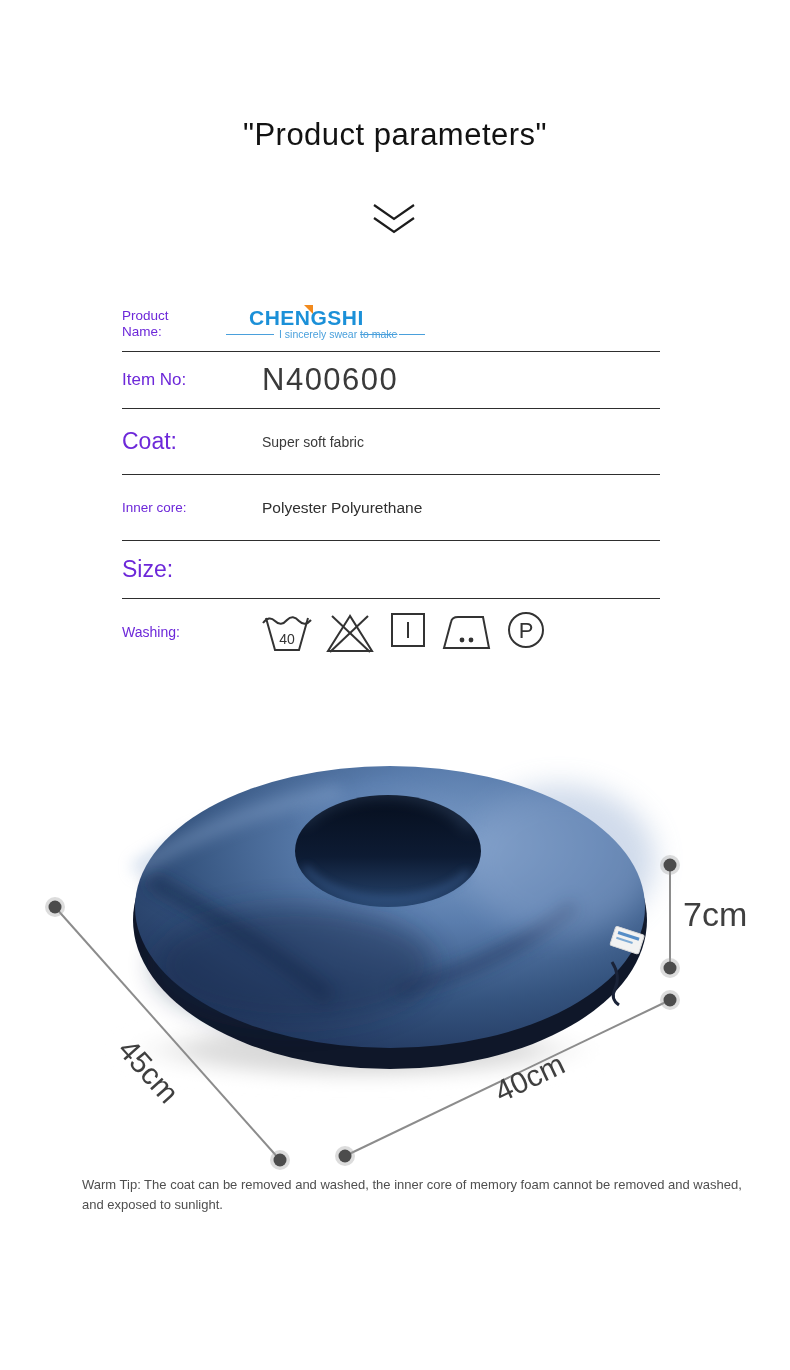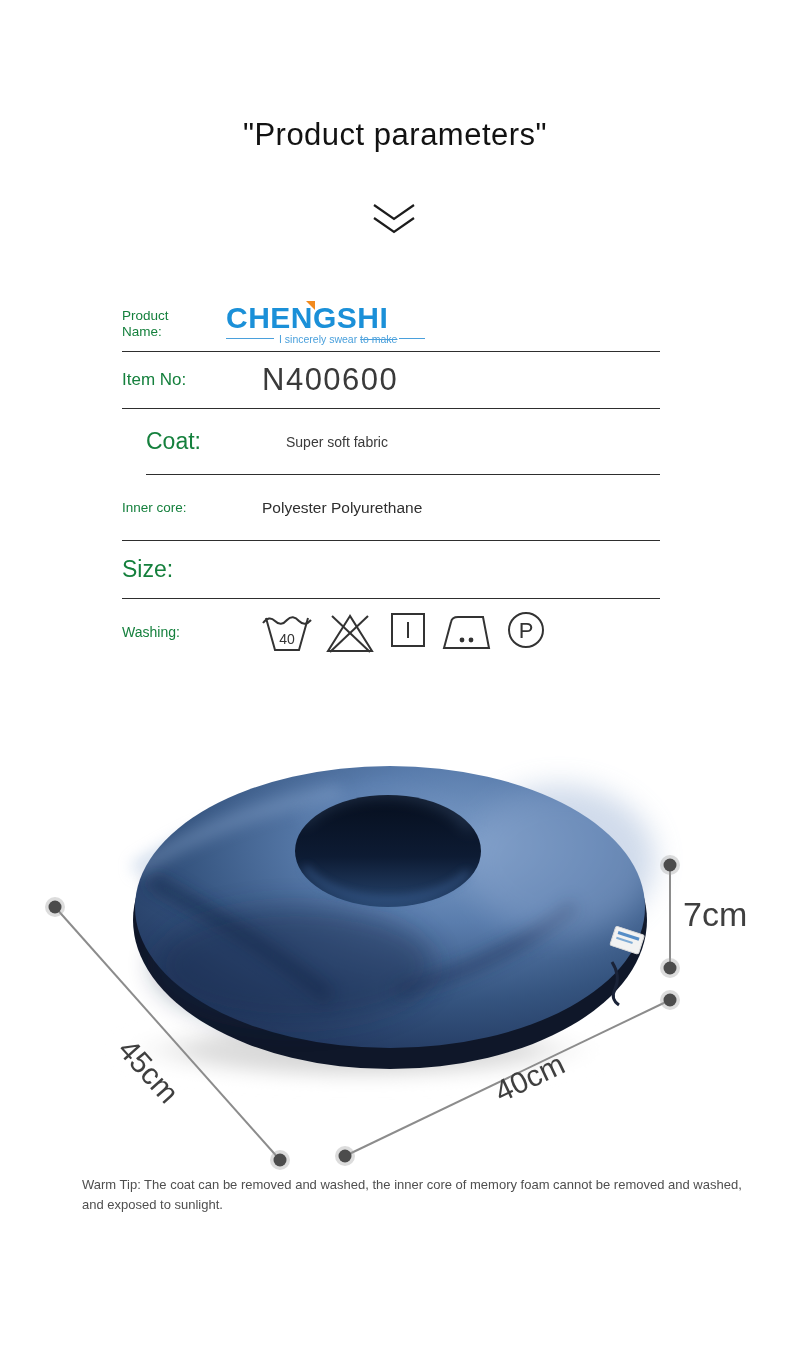--- a/index.html
+++ b/index.html
@@ -10,39 +10,39 @@
   
   .page-title{
     position:absolute;top:117px;left:0;width:790px;text-align:center;
     font-size:31px;font-weight:400;color:#121212;letter-spacing:0.5px;
   }
   .chevron-wrap{position:absolute;top:203px;left:371px;width:46px;height:32px;}
   
   .spec-table{position:absolute;left:122px;top:296px;width:538px;}
   .spec-row{display:flex;align-items:center;border-bottom:1px solid #2e2e2e;}
   .spec-row.last{border-bottom:none;}
-  .spec-label{width:140px;flex:0 0 140px;color:#15803d;}
+  .spec-label{width:140px;flex:0 0 140px;color:#6d28d9;}
   .spec-value{flex:1;color:#383838;}
   .r-name{height:55px;}
   .r-item{height:56px;}
-  .r-coat{height:65px;margin-left:24px;}
+  .r-coat{height:65px;}
   .r-core{height:65px;}
   .r-size{height:57px;gap:36px;}
   .r-wash{height:66px;}
   .lab-sm{font-size:13.5px;line-height:1.18;}
   .lab-md{font-size:17px;}
   .lab-lg{font-size:23px;}
   .lab-wash{font-size:14px;}
   .val-item{font-size:31px;font-weight:400;letter-spacing:1.5px;color:#3a3a3a;}
   .val-coat{font-size:14px;color:#3a3a3a;}
   .val-core{font-size:15.5px;color:#2f2f2f;}
   .val-size{font-size:26px;letter-spacing:1px;color:#3a3a3a;}
   
   .logo-block{margin-left:-36px;display:inline-block;}
-  .logo-text{font-size:30px;font-weight:700;color:#1b90d8;letter-spacing:0.5px;line-height:1;white-space:nowrap;}
+  .logo-text{font-size:21px;font-weight:700;color:#1b90d8;letter-spacing:0.5px;line-height:1;white-space:nowrap;margin-left:23px;}
   .logo-n{position:relative;display:inline-block;}
   .logo-accent{
     position:absolute;top:-2px;right:-2px;width:0;height:0;
     border-left:9px solid transparent;border-top:9px solid #f28a1d;
   }
   .logo-tagline{display:flex;align-items:center;}
   .tag-line{height:1px;background:#4aa0dc;}
   .tag-line.l{width:48px;margin-right:5px;}
   .tag-line.r{width:26px;margin-left:2px;}
   .tag-text{font-size:10.5px;color:#4aa0dc;white-space:nowrap;}

